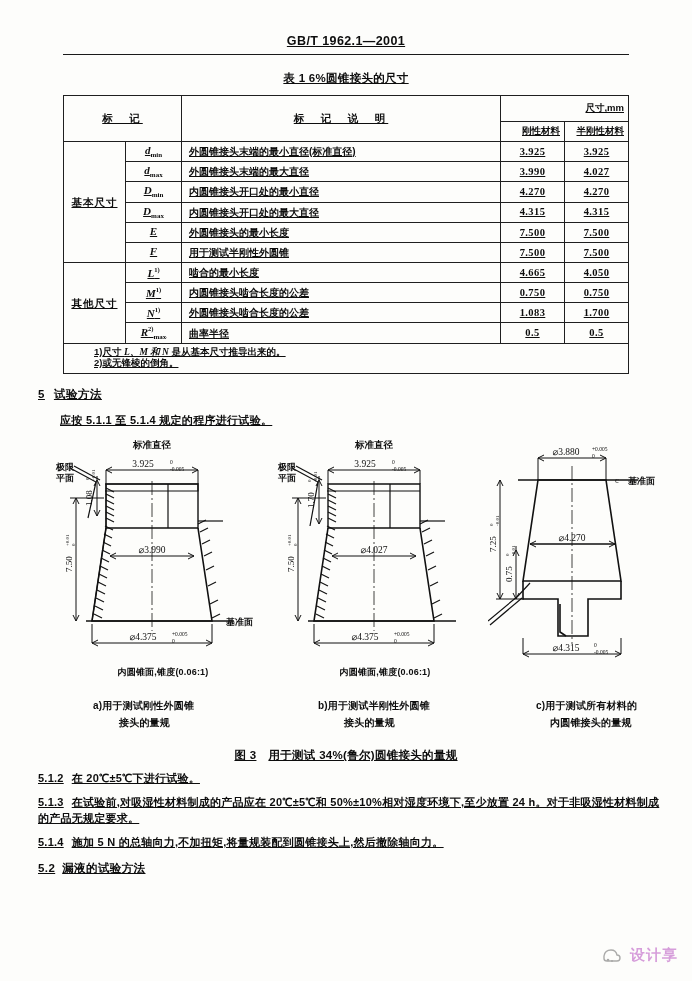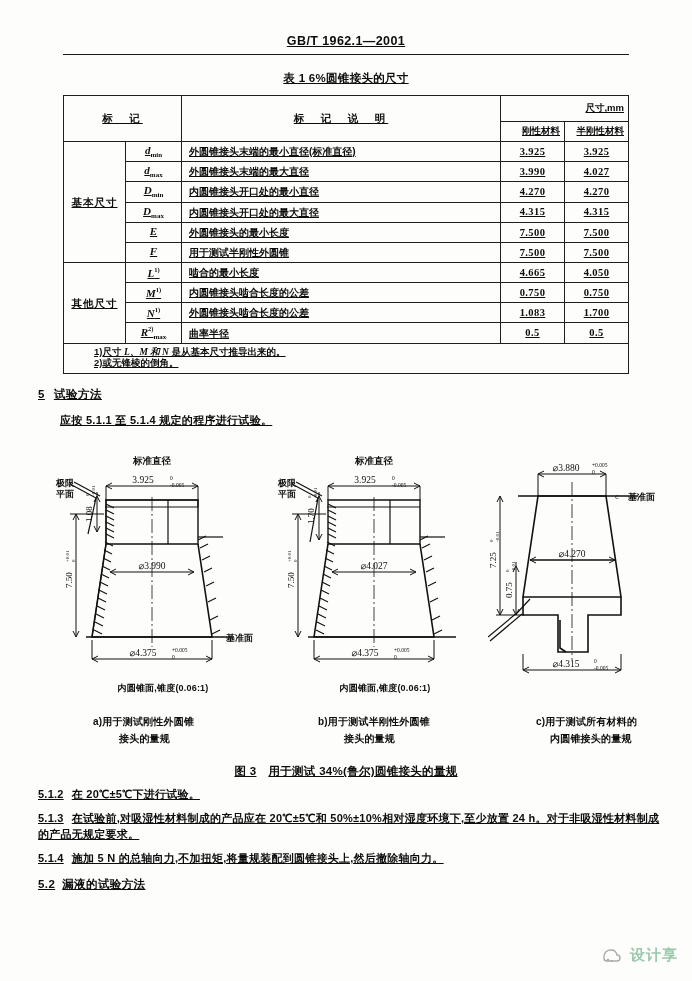--- a/index.html
+++ b/index.html
@@ -83,21 +83,21 @@
   .h-sec .num { margin-right: 9px; }
   .h-sub {
     font-size: 11.5px; font-weight: bold; margin-top: 11px; letter-spacing: .4px;
   }
   .h-sub .num { margin-right: 7px; }
   .p-ind { font-size: 11px; font-weight: bold; margin-top: 11px; text-indent: 22px; letter-spacing: .3px;}
   .p-item { font-size: 11px; font-weight: bold; margin-top: 7px; letter-spacing: .25px; line-height: 1.5;}
   .p-item .num { margin-right: 8px; }
 
   
-  .figures { position: relative; margin-top: 24px; height: 258px; }
+  .figures { position: relative; margin-top: 8px; height: 258px; }
   .fig { position: absolute; top: 0; }
   .fig-a { left: 40px;  width: 230px; }
   .fig-b { left: 262px; width: 230px; }
   .fig-c { left: 480px; width: 200px; }
   .fig svg { display: block; }
 
   .fig-note {
     text-align: center;
     font-family: "Liberation Sans", sans-serif;
     font-weight: bold;
@@ -133,21 +133,21 @@
   .watermark {
     position: absolute; right: 14px; bottom: 14px;
     display: flex; align-items: center; gap: 6px;
     opacity: .42;
   }
   .watermark .wm-badge {
     width: 24px; height: 24px; position: relative;
   }
   .watermark .wm-text {
     font-family: "Liberation Sans", sans-serif;
-    font-size: 15px; font-weight: bold; color: #15803d; letter-spacing: 1px;
+    font-size: 15px; font-weight: bold; color: #a21caf; letter-spacing: 1px;
   }
 </style>
 </head>
 <body>
 
 <div class="page">
 
   <div class="page-header">
     <span>GB/T 1962.1—2001</span>
   </div>

